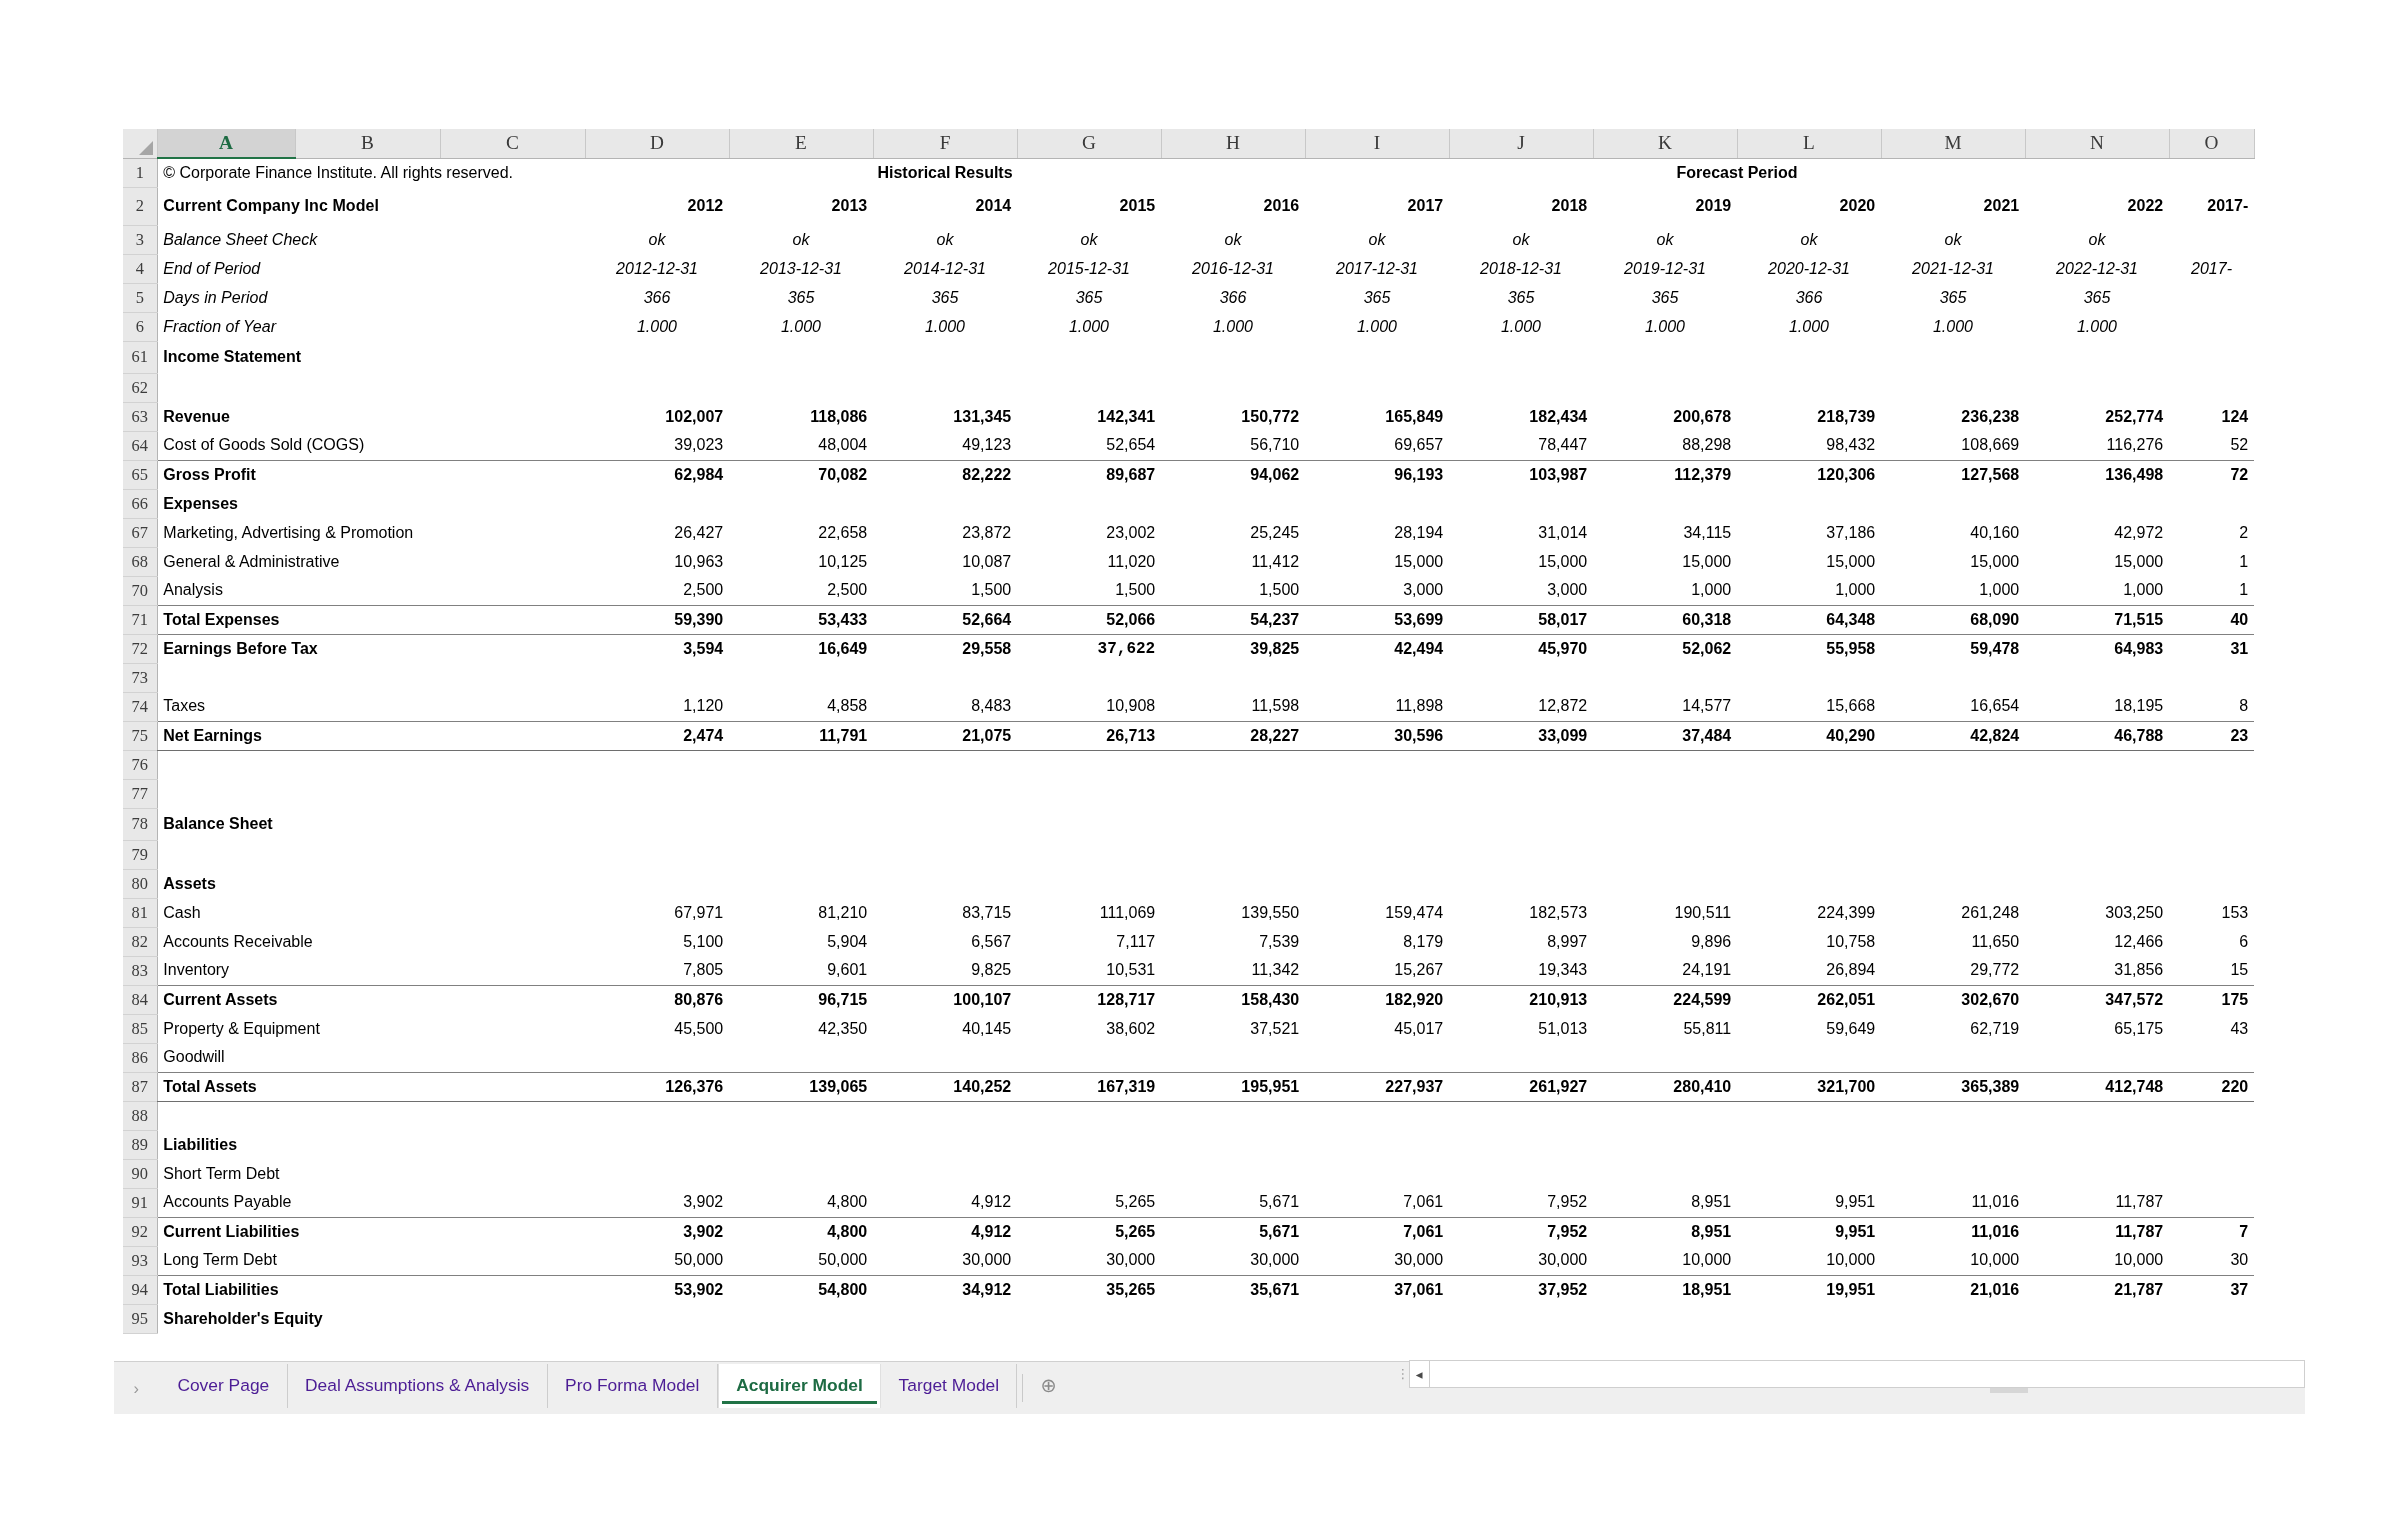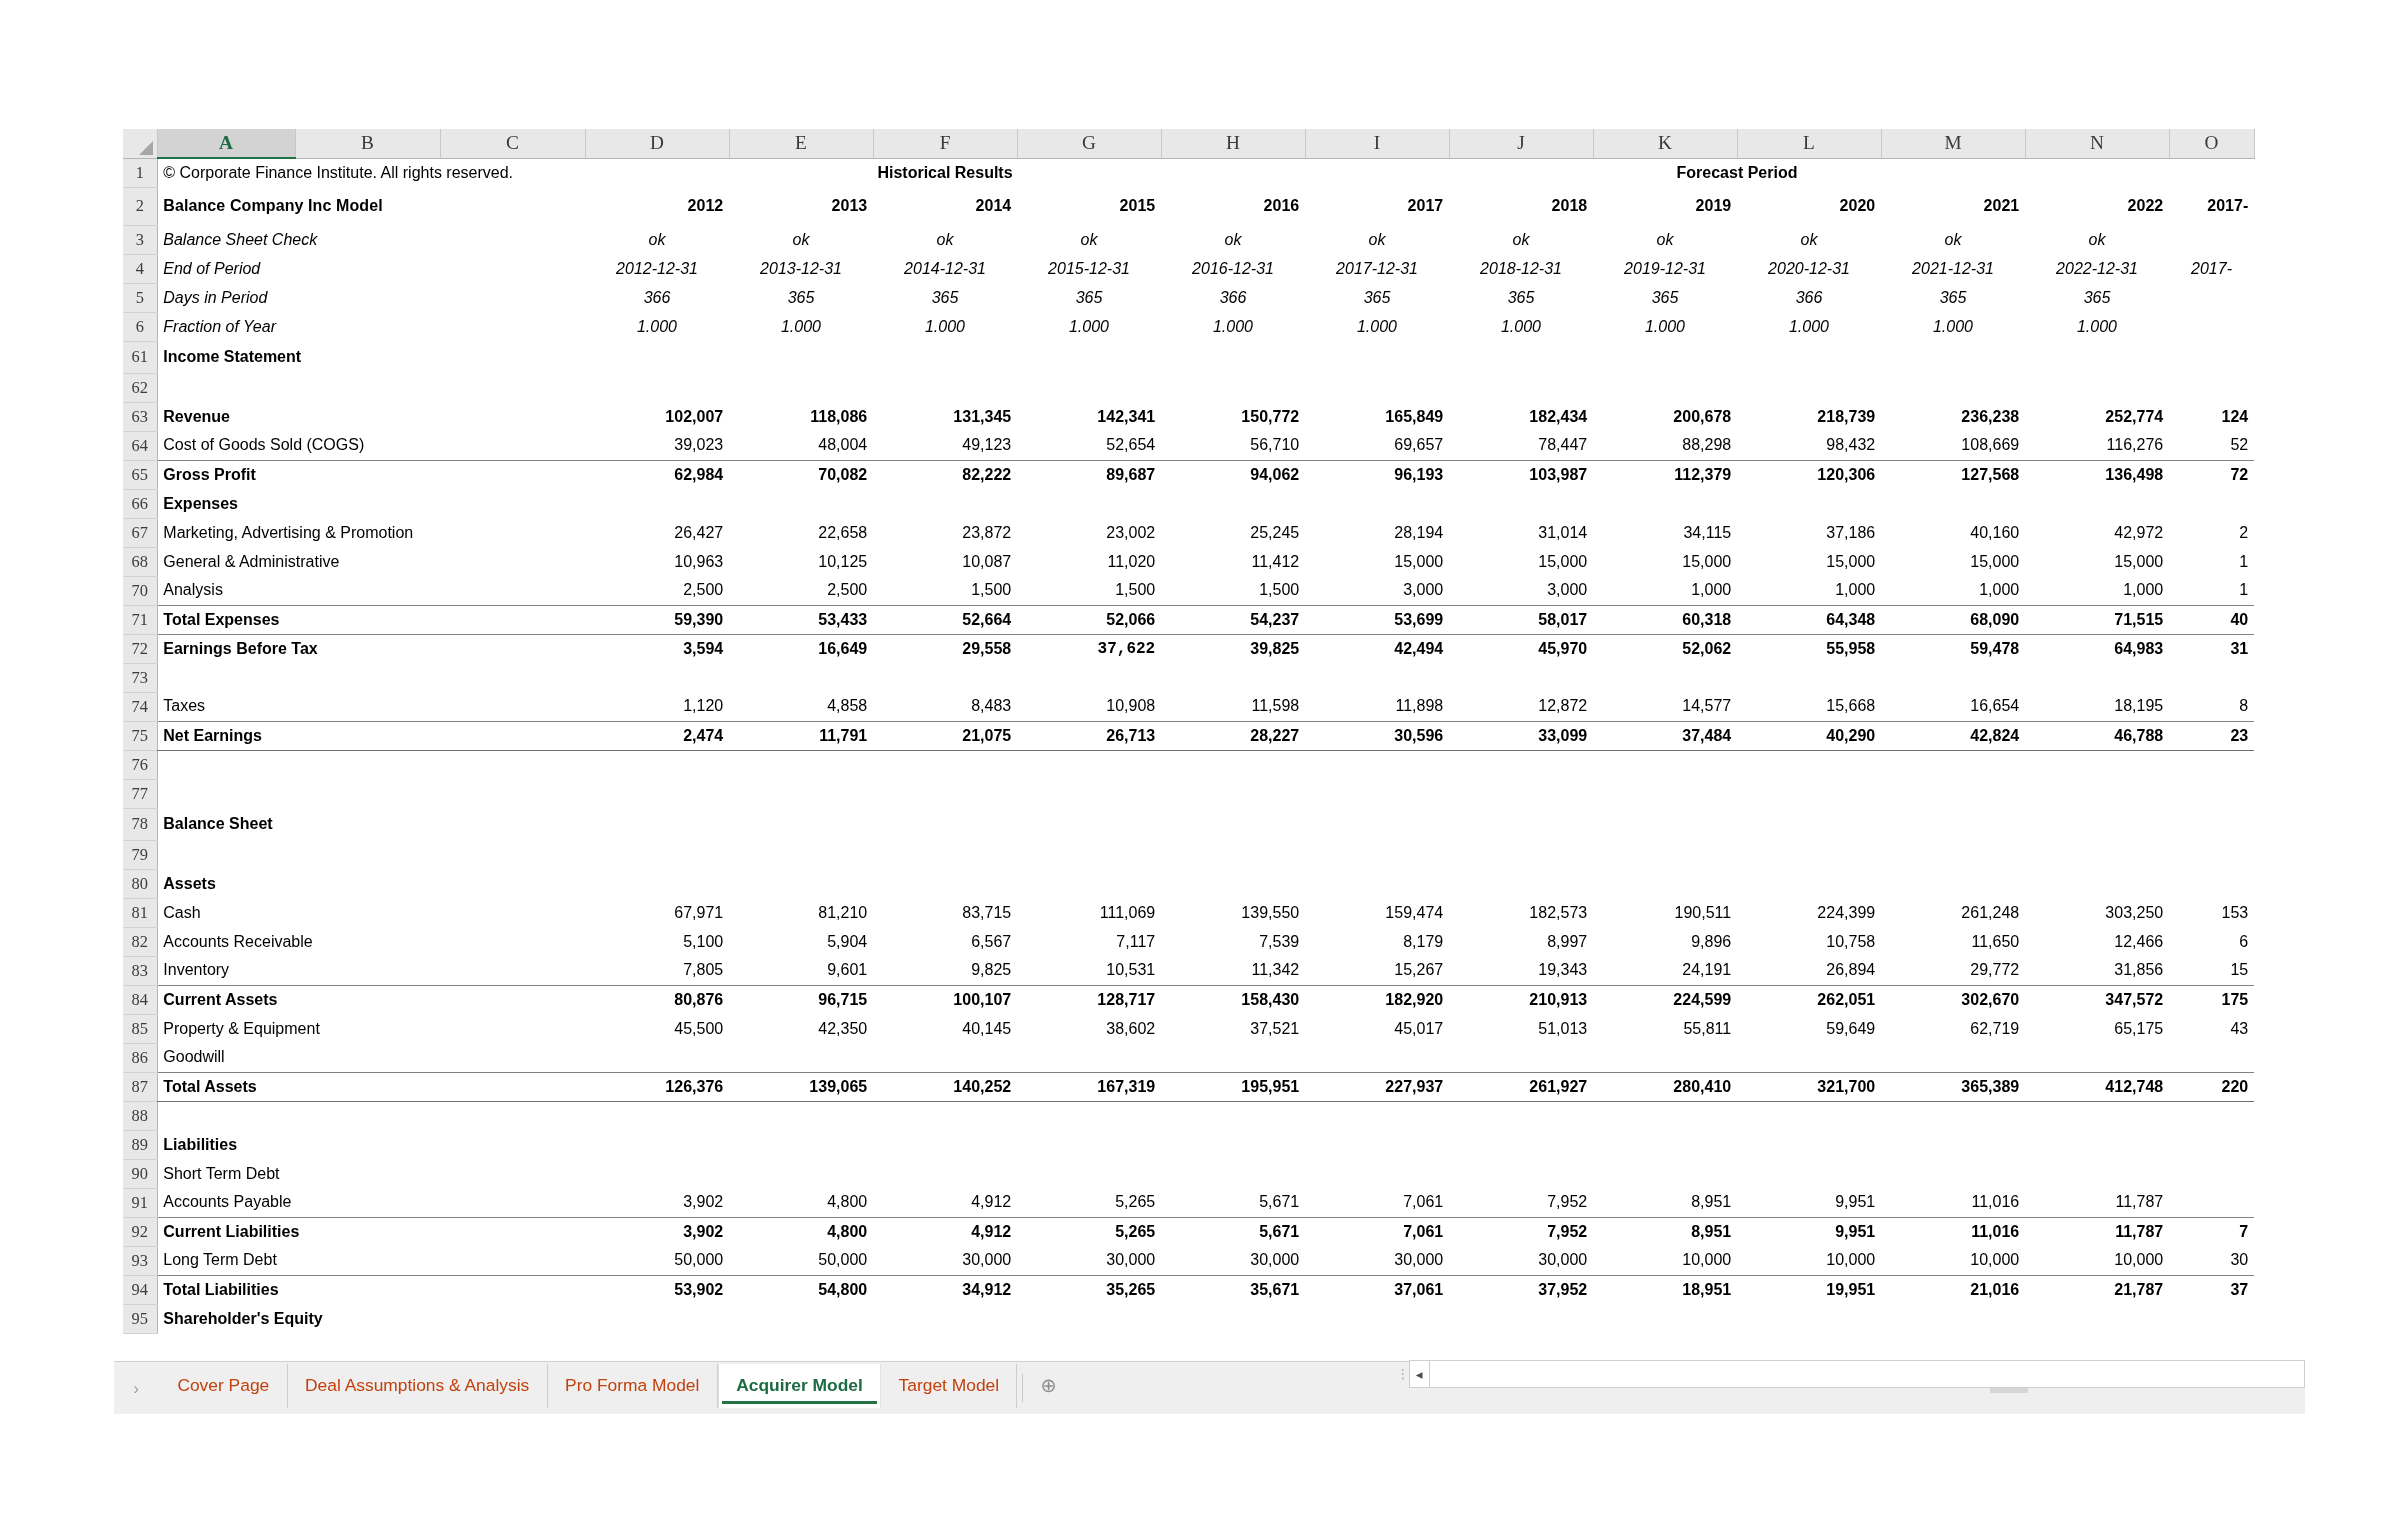--- a/index.html
+++ b/index.html
@@ -134,21 +134,21 @@
     color:#9a9a9a; font-size:16.4px;
   }
   .tabs {
     position:absolute; left:46px; top:1.9px;
     display:flex; align-items:stretch; height:49px;
   }
   .tab {
     display:flex; align-items:center;
     padding:0 17.4px;
     font-size:17.4px;
-    color:#c2410c;
+    color:#4c1d95;
     border-right:0.5px solid #cdcdcd;
     background:#efefef;
     height:44px;
   }
   .tab.active {
     background:#ffffff;
     color:#1d6b43;
     font-weight:700;
     border-right:0.5px solid #e0e0e0;
     border-left:0.5px solid #e0e0e0;
@@ -242,21 +242,21 @@
           </tr>
           <tr class="h-std">
             <td class="rh">1</td>
             <td class="cell lbl navy copy-cell" colspan="3">© Corporate Finance Institute. All rights reserved.</td>
             <td class="cell teal grp" colspan="5">Historical Results</td>
             <td class="cell navy grp" colspan="6">Forecast Period</td>
             <td class="cell grayhd"></td>
           </tr>
           <tr class="h-title">
             <td class="rh">2</td>
-            <td class="cell lbl navy title-cell" colspan="3">Balance Company Inc Model</td>
+            <td class="cell lbl navy title-cell" colspan="3">Current Company Inc Model</td>
             <td class="cell teal yr">2012</td>
             <td class="cell teal yr">2013</td>
             <td class="cell teal yr">2014</td>
             <td class="cell teal yr">2015</td>
             <td class="cell teal yr">2016</td>
             <td class="cell navy yr">2017</td>
             <td class="cell navy yr">2018</td>
             <td class="cell navy yr">2019</td>
             <td class="cell navy yr">2020</td>
             <td class="cell navy yr">2021</td>

